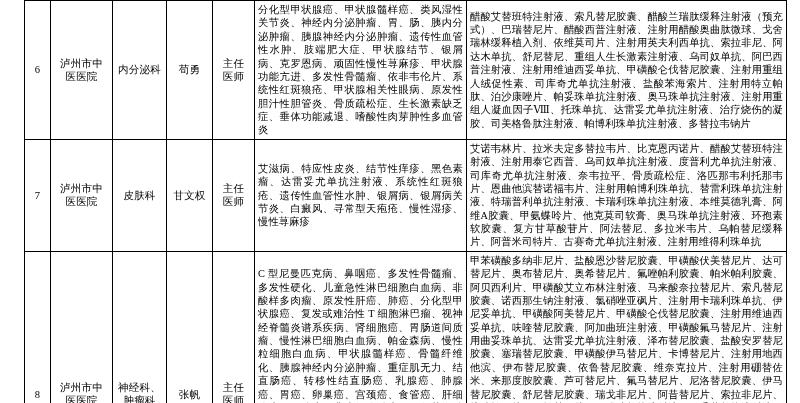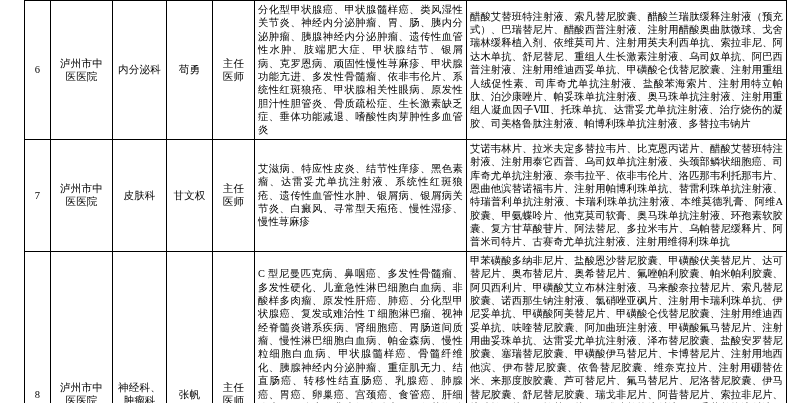--- a/index.html
+++ b/index.html
@@ -79,21 +79,21 @@
       </tr>
       <tr class="row-7">
         <td class="col-no cell-center">7</td>
         <td class="col-org cell-center two-line">泸州市中
 医医院</td>
         <td class="col-dept cell-center two-line">皮肤科</td>
         <td class="col-name cell-center">甘文权</td>
         <td class="col-title cell-center two-line">主任
 医师</td>
         <td class="col-scope cell-text">艾滋病、特应性皮炎、结节性痒疹、黑色素瘤、达雷妥尤单抗注射液、系统性红斑狼疮、遗传性血管性水肿、银屑病、银屑病关节炎、白癜风、寻常型天疱疮、慢性湿疹、慢性荨麻疹</td>
-        <td class="col-drugs cell-text">艾诺韦林片、拉米夫定多替拉韦片、比克恩丙诺片、醋酸艾替班特注射液、注射用泰它西普、乌司奴单抗注射液、头颈部鳞状细胞癌、司库奇尤单抗注射液、奈韦拉平、依非韦伦片、洛匹那韦利托那韦片、恩曲他滨替诺福韦片、注射用帕博利珠单抗、替雷利珠单抗注射液、特瑞普利单抗注射液、卡瑞利珠单抗注射液、本维莫德乳膏、阿维A胶囊、甲氨蝶呤片、他克莫司软膏、奥马珠单抗注射液、环孢素软胶囊、复方甘草酸苷片、阿法替尼、多拉米韦片、乌帕替尼缓释片、阿普米司特片、古赛奇尤单抗注射液、注射用维得利珠单抗</td>
+        <td class="col-drugs cell-text">艾诺韦林片、拉米夫定多替拉韦片、比克恩丙诺片、醋酸艾替班特注射液、注射用泰它西普、乌司奴单抗注射液、度普利尤单抗注射液、司库奇尤单抗注射液、奈韦拉平、骨质疏松症、洛匹那韦利托那韦片、恩曲他滨替诺福韦片、注射用帕博利珠单抗、替雷利珠单抗注射液、特瑞普利单抗注射液、卡瑞利珠单抗注射液、本维莫德乳膏、阿维A胶囊、甲氨蝶呤片、他克莫司软膏、奥马珠单抗注射液、环孢素软胶囊、复方甘草酸苷片、阿法替尼、多拉米韦片、乌帕替尼缓释片、阿普米司特片、古赛奇尤单抗注射液、注射用维得利珠单抗</td>
       </tr>
       <tr class="row-8">
         <td class="col-no cell-center">8</td>
         <td class="col-org cell-center two-line">泸州市中
 医医院</td>
         <td class="col-dept cell-center two-line">神经科、
 肿瘤科</td>
         <td class="col-name cell-center">张帆</td>
         <td class="col-title cell-center two-line">主任
 医师</td>

